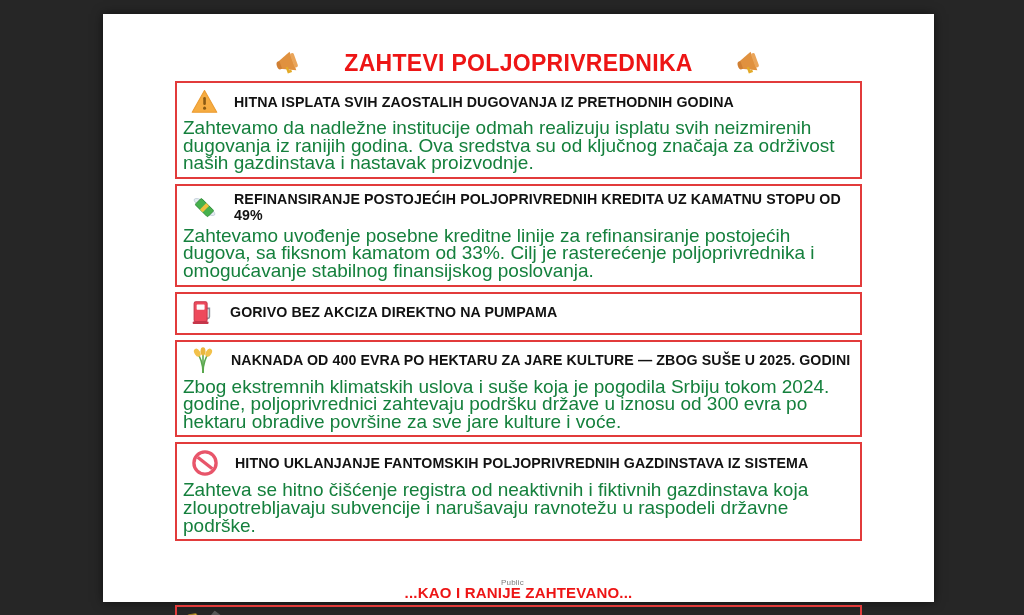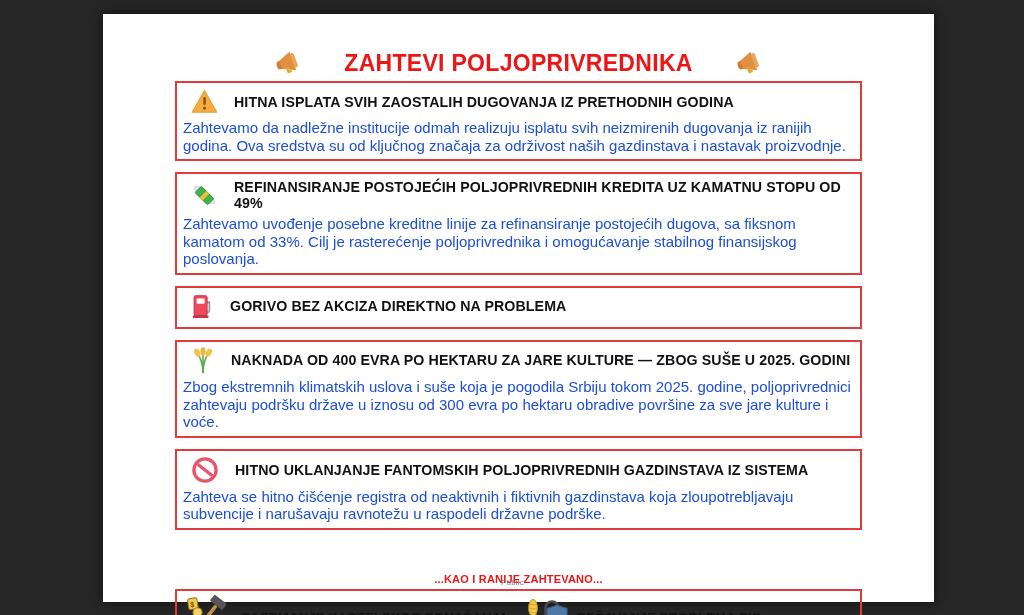--- a/index.html
+++ b/index.html
@@ -6,28 +6,28 @@
   .stage{position:relative;width:1024px;height:615px;background:#262626;overflow:hidden;
          font-family:"Liberation Sans",sans-serif;}
   .page{position:absolute;left:103px;top:14px;width:831px;height:588px;background:#ffffff;
         box-shadow:0 0 10px rgba(0,0,0,.55);}
   .inner{padding:0 72px;}
 
   .title-row{margin-top:31px;height:36px;display:flex;align-items:center;justify-content:center;gap:40px;}
   .page-title{color:#ed1515;font-size:23px;font-weight:700;letter-spacing:.3px;white-space:nowrap;}
   .mega{width:32px;height:32px;flex:0 0 auto;}
 
-  .demand-box{border:2px solid #e23b3b;margin-bottom:11px;padding:3px 6px 5px 6px;}
+  .demand-box{border:2px solid #e23b3b;margin-bottom:5px;padding:3px 6px 5px 6px;}
   .box-head{display:flex;align-items:center;gap:16px;padding:2px 0 2px 8px;min-height:27px;}
   .box-head h2{margin:0;font-size:14.2px;font-weight:700;color:#121212;letter-spacing:.1px;}
   .box-icon{flex:0 0 auto;}
-  .box-body{margin:2px 0 0 0;font-size:15px;line-height:17.6px;color:#1d4ed8;}
+  .box-body{margin:2px 0 0 0;font-size:19px;line-height:17.6px;color:#15803d;}
 
   .content{margin-top:43px;}
-  .kao{margin:8px 0 4px 0;text-align:center;color:#ed1515;font-weight:700;font-size:11px;letter-spacing:.2px;}
+  .kao{margin:8px 0 4px 0;text-align:center;color:#ed1515;font-weight:700;font-size:15px;letter-spacing:.2px;}
 
   .prior-box{border:2px solid #e23b3b;display:flex;padding:3px 6px 6px 6px;min-height:58px;}
   .prior-col{width:50%;font-size:13.3px;font-weight:700;color:#121212;line-height:19px;padding-right:8px;}
   .prior-icon{vertical-align:middle;margin:0 8px 2px 2px;}
 
   .public-footer{position:absolute;left:0;right:12px;bottom:15px;text-align:center;
                  font-size:8px;color:#7b7b7b;letter-spacing:.2px;}
 </style>
 </head>
 <body>
@@ -84,37 +84,37 @@
       </section>
 
       <section class="demand-box">
         <div class="box-head">
           <svg class="box-icon" width="23" height="26" viewBox="0 0 22 24">
             <path d="M15 8.5 h2.6 v8 a1.6 1.6 0 0 1 -3.2 0" fill="none" stroke="#8a8f98" stroke-width="1.5"></path>
             <rect x="3" y="2.2" width="12.4" height="19" rx="1.6" fill="#ee4a5c" stroke="#c6364a" stroke-width="1"></rect>
             <rect x="5.4" y="4.8" width="7.6" height="5" rx=".6" fill="#fdfdfd"></rect>
             <rect x="1.6" y="21.2" width="15.2" height="2.2" rx=".8" fill="#c6364a"></rect>
           </svg>
-          <h2>GORIVO BEZ AKCIZA DIREKTNO NA PROBLEMA</h2>
+          <h2>GORIVO BEZ AKCIZA DIREKTNO NA PUMPAMA</h2>
         </div>
       </section>
 
       <section class="demand-box">
         <div class="box-head">
           <svg class="box-icon" width="24" height="27" viewBox="0 0 22 26">
             <path d="M11 25 C11 16 9 10 4.5 4.5" stroke="#5aa84e" stroke-width="1.5" fill="none"></path>
             <path d="M11 25 C11 16 13 10 17.5 4.5" stroke="#5aa84e" stroke-width="1.5" fill="none"></path>
             <path d="M11 25 C11 15 11 9 11 3.5" stroke="#5aa84e" stroke-width="1.5" fill="none"></path>
             <ellipse cx="5.5" cy="5.5" rx="2.7" ry="4.2" fill="#f2c14a" transform="rotate(-32 5.5 5.5)"></ellipse>
             <ellipse cx="16.5" cy="5.5" rx="2.7" ry="4.2" fill="#f2c14a" transform="rotate(32 16.5 5.5)"></ellipse>
             <ellipse cx="11" cy="4.2" rx="2.4" ry="4" fill="#e9b63e"></ellipse>
           </svg>
           <h2>NAKNADA OD 400 EVRA PO HEKTARU ZA JARE KULTURE — ZBOG SUŠE U 2025. GODINI</h2>
         </div>
-        <p class="box-body">Zbog ekstremnih klimatskih uslova i suše koja je pogodila Srbiju tokom 2025. godine, poljoprivrednici zahtevaju podršku države u iznosu od 300 evra po hektaru obradive površine za sve jare kulture i voće.</p>
+        <p class="box-body">Zbog ekstremnih klimatskih uslova i suše koja je pogodila Srbiju tokom 2024. godine, poljoprivrednici zahtevaju podršku države u iznosu od 300 evra po hektaru obradive površine za sve jare kulture i voće.</p>
       </section>
 
       <section class="demand-box">
         <div class="box-head">
           <svg class="box-icon" width="28" height="28" viewBox="0 0 26 26">
             <circle cx="13" cy="13" r="10.3" fill="none" stroke="#e8556a" stroke-width="3.1"></circle>
             <line x1="6.2" y1="7.6" x2="19.8" y2="18.4" stroke="#e8556a" stroke-width="3.1"></line>
           </svg>
           <h2>HITNO UKLANJANJE FANTOMSKIH POLJOPRIVREDNIH GAZDINSTAVA IZ SISTEMA</h2>
         </div>

